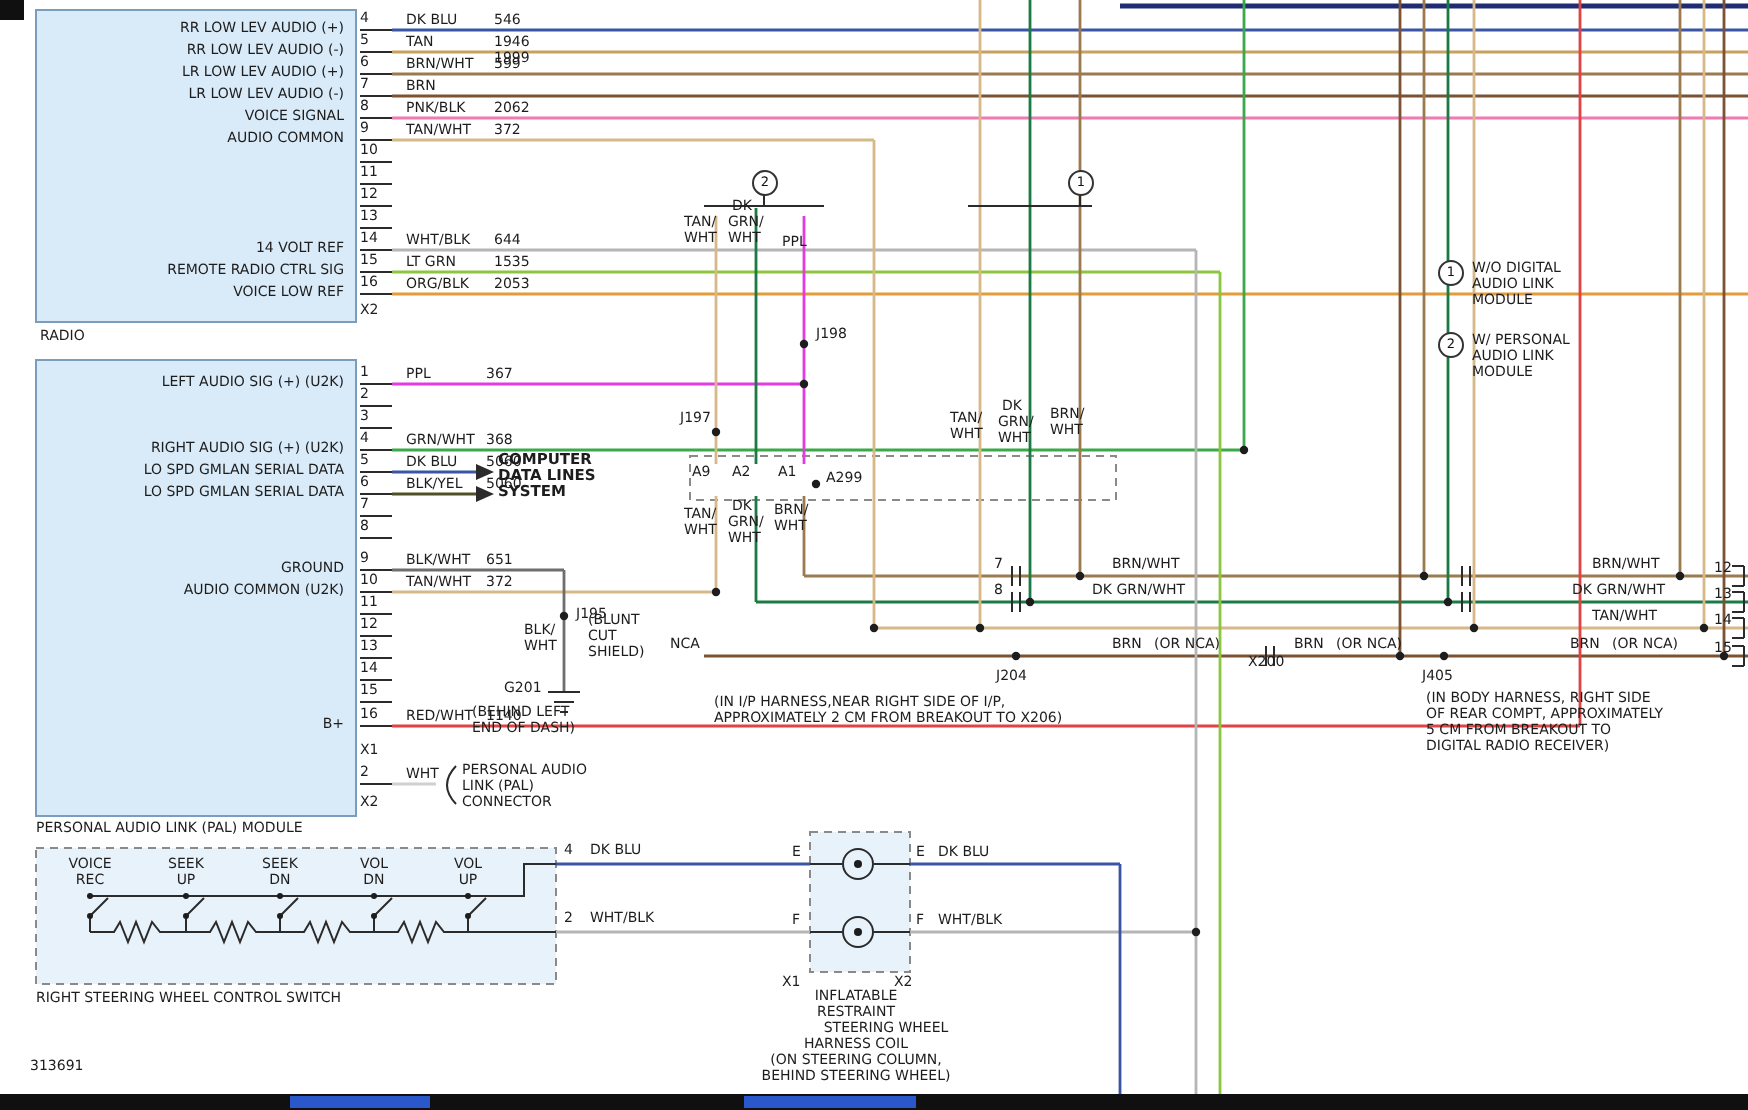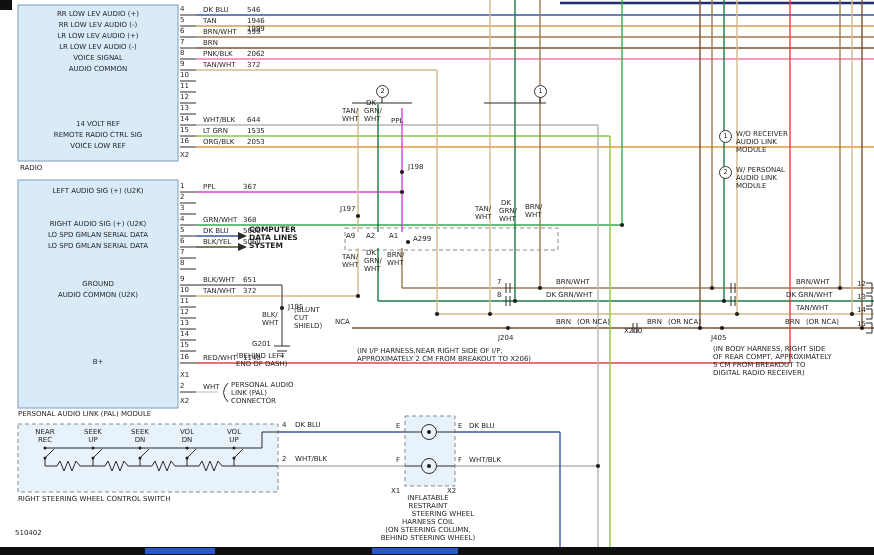--- a/index.html
+++ b/index.html
@@ -1,19 +1,19 @@
 <!DOCTYPE html>
 <html><head>
 <meta charset="utf-8">
 <style>
   html,body{margin:0;padding:0;background:#e9e9e9;}
   #stage{position:relative;width:874px;height:555px;background:#ffffff;overflow:hidden;
          font-family:"DejaVu Sans",sans-serif;}
   .t{position:absolute;font:7px "DejaVu Sans",sans-serif;color:#1d1d1d;white-space:nowrap;line-height:8px;}
-  .sig{width:148px;text-align:center;}
+  .sig{width:148px;text-align:right;}
   .ctr{text-align:center;white-space:nowrap;}
   .b{font-weight:bold;font-size:7.5px;}
   .circ{position:absolute;width:11px;height:11px;border:1px solid #333;border-radius:50%;
         text-align:center;font:6.5px/11px "DejaVu Sans",sans-serif;background:#fff;color:#111;}
   svg{position:absolute;left:0;top:0;}
   .blk{position:absolute;background:#101010;}
   .bar-seg{position:absolute;background:#2a57c9;}
 </style>
 </head>
 <body>
@@ -299,21 +299,21 @@
 <span class="t" style="left:475px;top:213px">WHT</span>
 <span class="t" style="left:501px;top:199px">DK</span>
 <span class="t" style="left:499px;top:207px">GRN/</span>
 <span class="t" style="left:499px;top:215px">WHT</span>
 <span class="t" style="left:525px;top:203px">BRN/</span>
 <span class="t" style="left:525px;top:211px">WHT</span>
 <span class="circ" style="left:376px;top:85px">2</span>
 <span class="circ" style="left:534px;top:85px">1</span>
 
 <span class="circ" style="left:719px;top:130px">1</span>
-<span class="t" style="left:736px;top:130px">W/O RECEIVER</span>
+<span class="t" style="left:736px;top:130px">W/O DIGITAL</span>
 <span class="t" style="left:736px;top:138px">AUDIO LINK</span>
 <span class="t" style="left:736px;top:146px">MODULE</span>
 <span class="circ" style="left:719px;top:166px">2</span>
 <span class="t" style="left:736px;top:166px">W/ PERSONAL</span>
 <span class="t" style="left:736px;top:174px">AUDIO LINK</span>
 <span class="t" style="left:736px;top:182px">MODULE</span>
 
 <span class="t" style="left:497px;top:278px">7</span>
 <span class="t" style="left:556px;top:278px">BRN/WHT</span>
 <span class="t" style="left:796px;top:278px">BRN/WHT</span>
@@ -338,21 +338,21 @@
 <span class="t" style="left:498px;top:334px">J204</span>
 <span class="t" style="left:624px;top:327px">X200</span>
 <span class="t" style="left:711px;top:334px">J405</span>
 <span class="t" style="left:357px;top:347px">(IN I/P HARNESS,NEAR RIGHT SIDE OF I/P,</span>
 <span class="t" style="left:357px;top:355px">APPROXIMATELY 2 CM FROM BREAKOUT TO X206)</span>
 <span class="t" style="left:713px;top:345px">(IN BODY HARNESS, RIGHT SIDE</span>
 <span class="t" style="left:713px;top:353px">OF REAR COMPT, APPROXIMATELY</span>
 <span class="t" style="left:713px;top:361px">5 CM FROM BREAKOUT TO</span>
 <span class="t" style="left:713px;top:369px">DIGITAL RADIO RECEIVER)</span>
 
-<span class="t ctr" style="left:23px;top:428px;width:44px">NEAR</span>
+<span class="t ctr" style="left:23px;top:428px;width:44px">VOICE</span>
 <span class="t ctr" style="left:23px;top:436px;width:44px">REC</span>
 <span class="t ctr" style="left:71px;top:428px;width:44px">SEEK</span>
 <span class="t ctr" style="left:71px;top:436px;width:44px">UP</span>
 <span class="t ctr" style="left:118px;top:428px;width:44px">SEEK</span>
 <span class="t ctr" style="left:118px;top:436px;width:44px">DN</span>
 <span class="t ctr" style="left:165px;top:428px;width:44px">VOL</span>
 <span class="t ctr" style="left:165px;top:436px;width:44px">DN</span>
 <span class="t ctr" style="left:212px;top:428px;width:44px">VOL</span>
 <span class="t ctr" style="left:212px;top:436px;width:44px">UP</span>
 <span class="t" style="left:18px;top:495px">RIGHT STEERING WHEEL CONTROL SWITCH</span>
@@ -369,20 +369,20 @@
 <span class="t" style="left:469px;top:456px">WHT/BLK</span>
 <span class="t" style="left:391px;top:487px">X1</span>
 <span class="t" style="left:447px;top:487px">X2</span>
 <span class="t ctr" style="left:363px;top:494px;width:130px">INFLATABLE</span>
 <span class="t ctr" style="left:363px;top:502px;width:130px">RESTRAINT</span>
 <span class="t ctr" style="left:378px;top:510px;width:130px">STEERING WHEEL</span>
 <span class="t ctr" style="left:363px;top:518px;width:130px">HARNESS COIL</span>
 <span class="t ctr" style="left:363px;top:526px;width:130px">(ON STEERING COLUMN,</span>
 <span class="t ctr" style="left:363px;top:534px;width:130px">BEHIND STEERING WHEEL)</span>
 
-<span class="t" style="left:15px;top:529px">510402</span>
+<span class="t" style="left:15px;top:529px">313691</span>
 
 <div class="blk" style="left:0;top:0;width:12px;height:10px"></div>
 <div class="blk" style="left:0;top:547px;width:874px;height:8px"></div>
 <div class="bar-seg" style="left:145px;top:548px;width:70px;height:6px"></div>
 <div class="bar-seg" style="left:372px;top:548px;width:86px;height:6px"></div>
 
 </div>
 
 </body></html>

